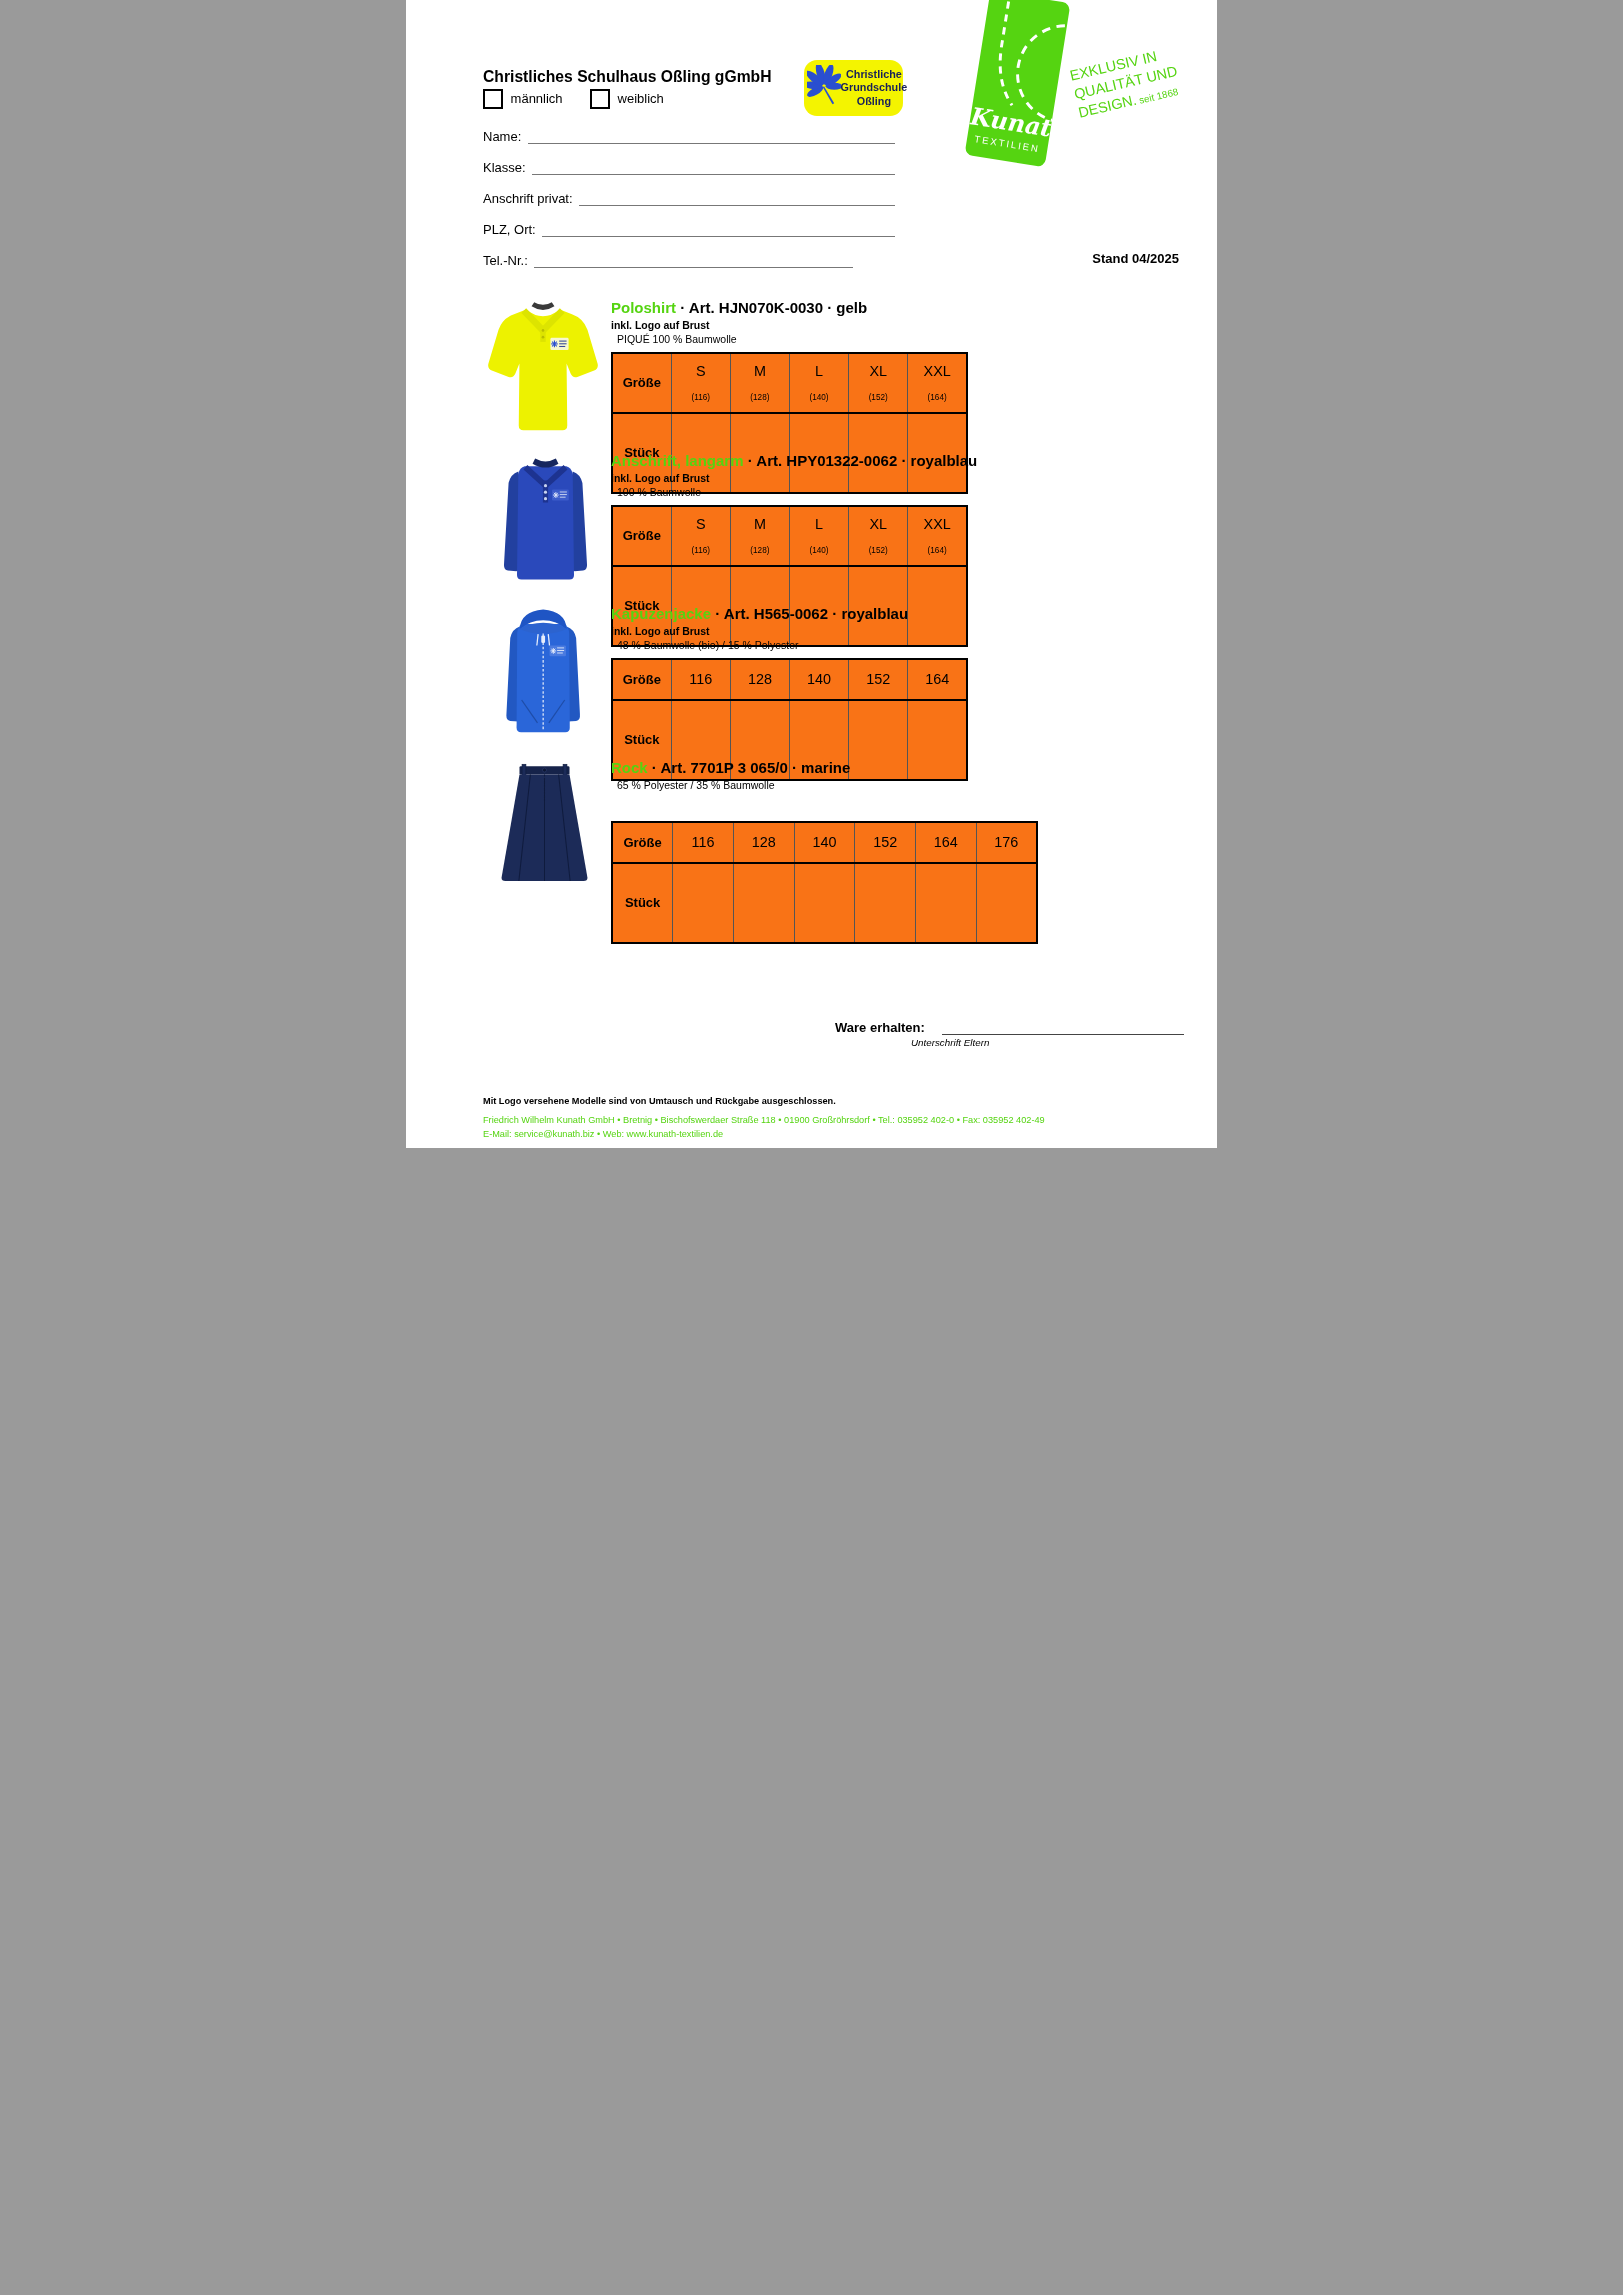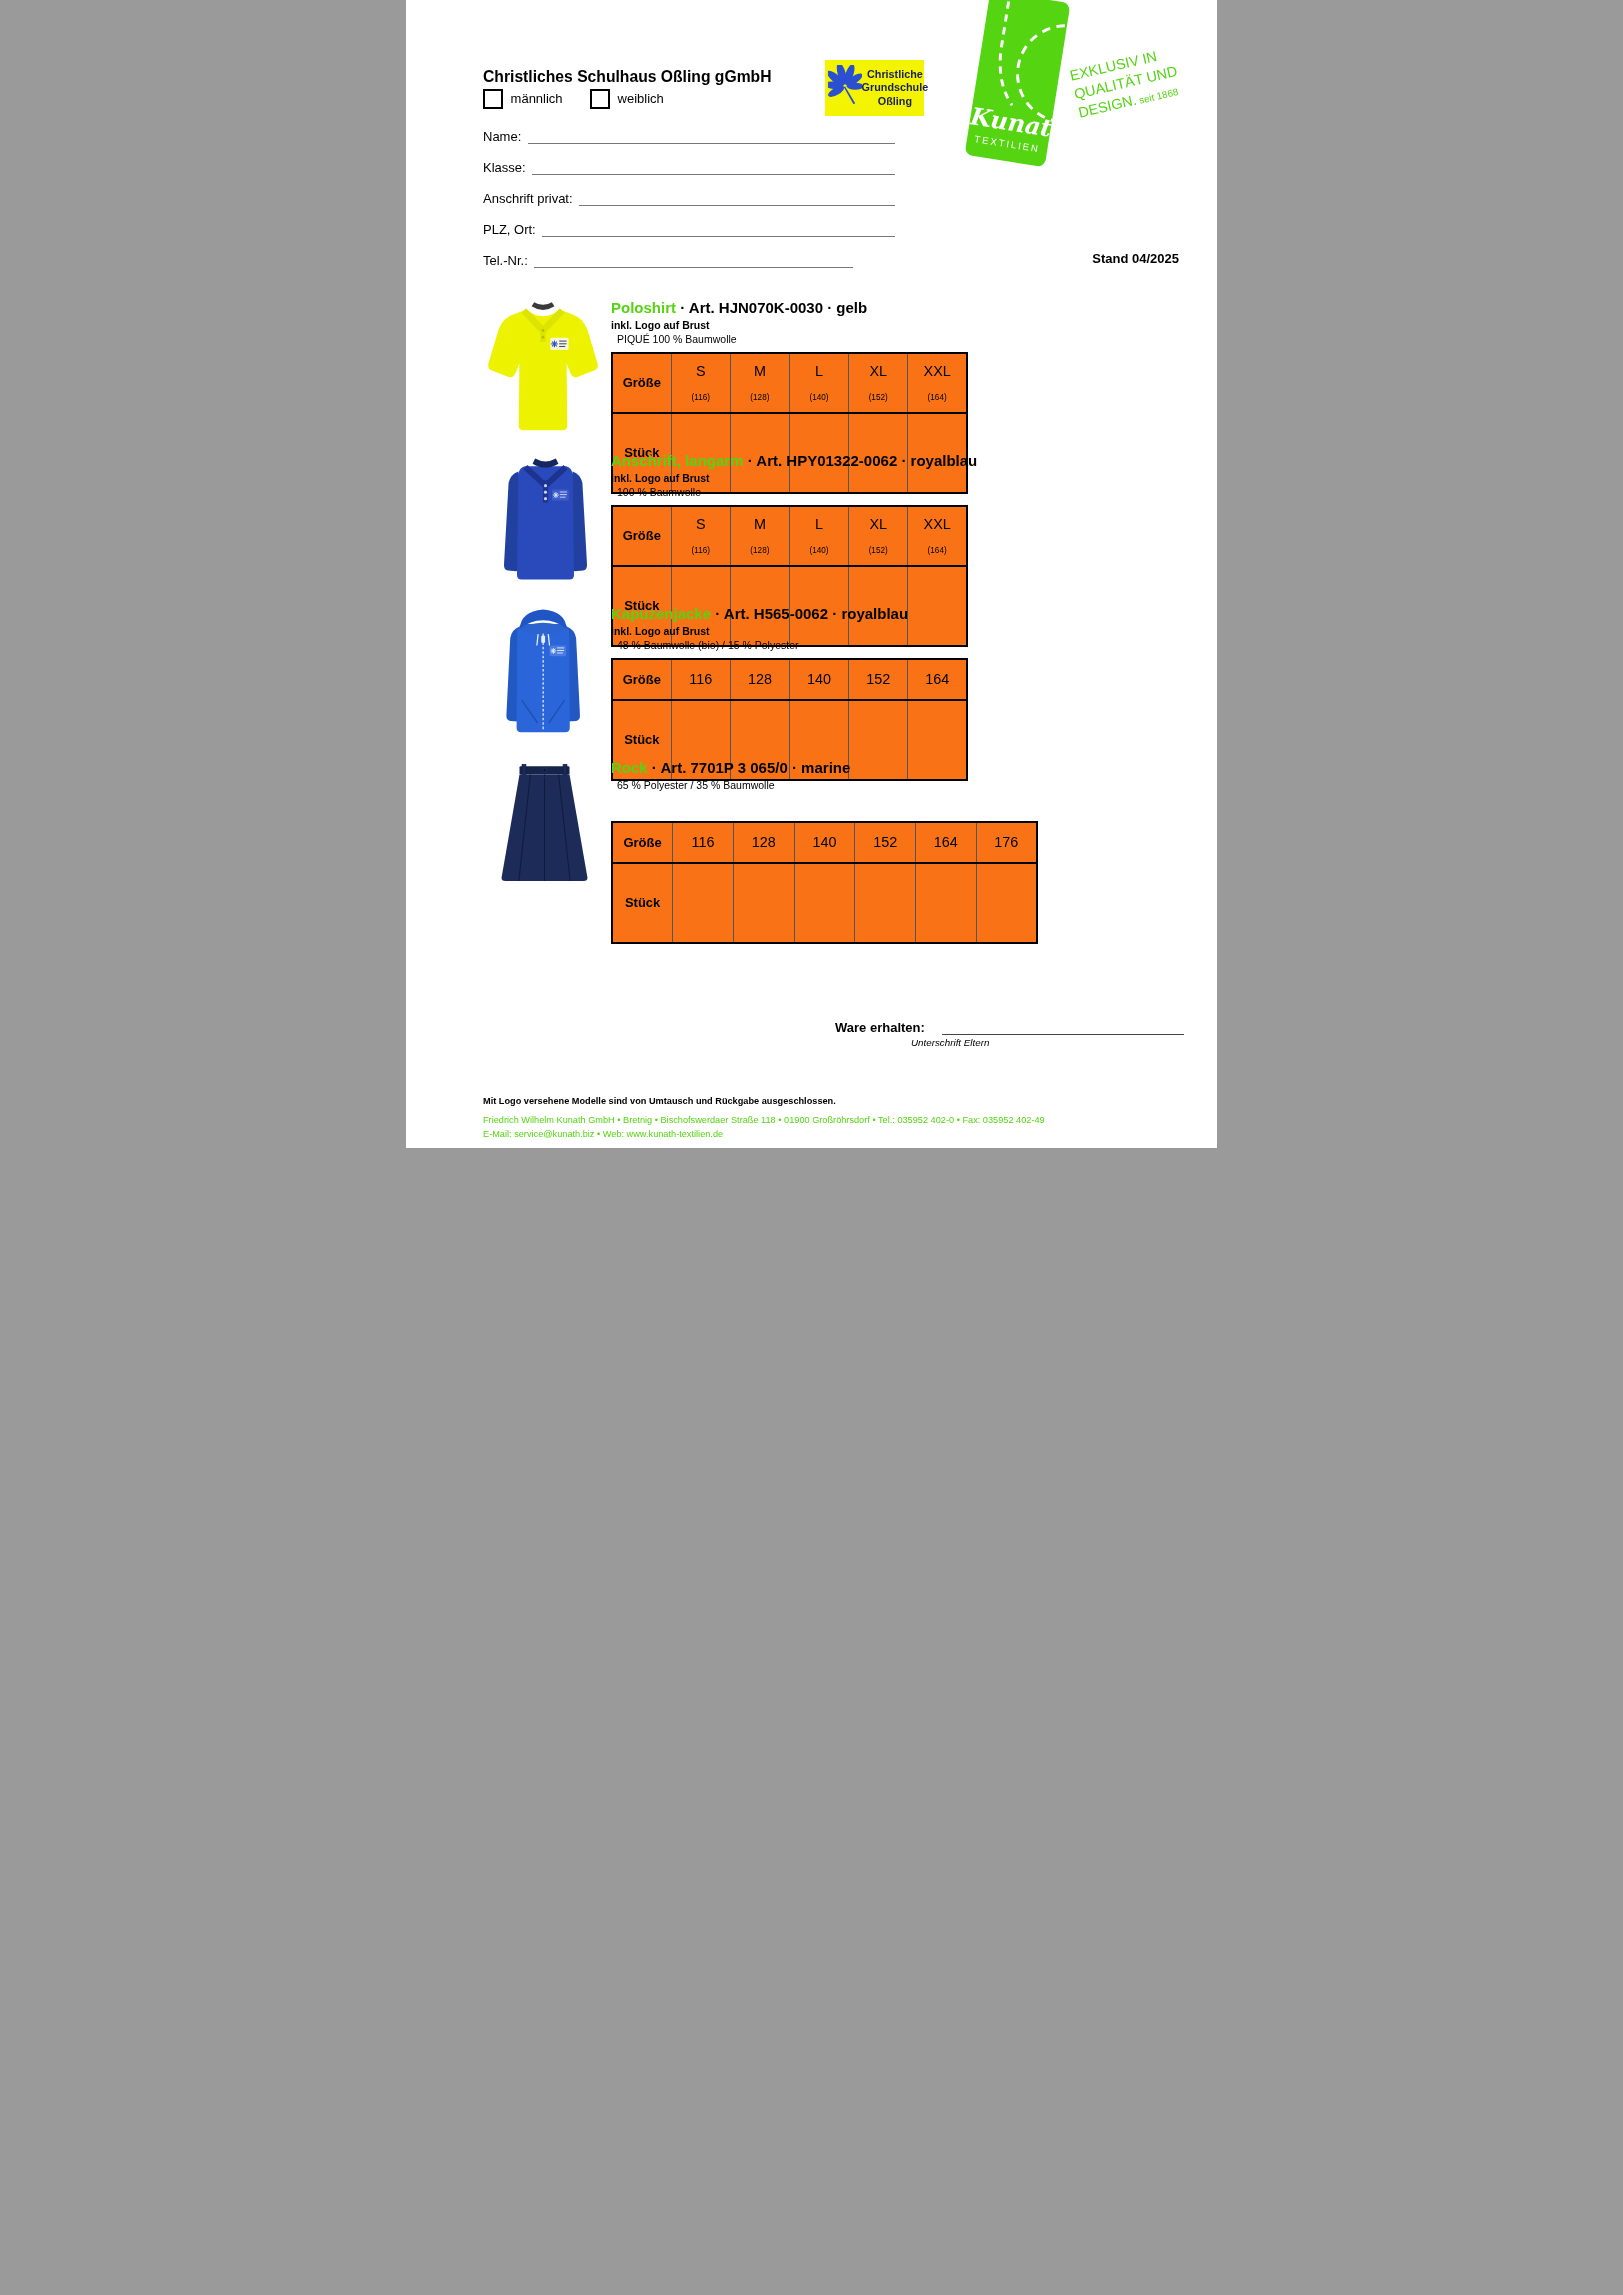--- a/index.html
+++ b/index.html
@@ -20,22 +20,22 @@
   .title{position:absolute; left:77px; top:29px; font-size:31px; font-weight:bold; letter-spacing:-0.7px; white-space:nowrap;}
   .title .t-green{color:var(--green);}
   .title .t-blue{color:var(--blue);}
   .subtitle{position:absolute; left:77px; top:68px; font-size:15.7px; font-weight:bold;}
   .gender-opt{position:absolute; top:79px; display:flex; align-items:center; gap:7.9px;}
   .gender-opt.male{left:77px; top:89px;}
   .gender-opt.female{left:184px; top:89px;}
   .checkbox{width:15.7px;height:15.7px;border:2.3px solid #000;background:#fff;}
   .gender-label{font-size:13px;}
   
-  .school-logo{position:absolute; left:419px; top:60px; width:99px; height:56px; background:var(--yellow);
-    display:flex; align-items:center; padding:1.3px 2.6px; box-sizing:border-box;}
+  .school-logo{position:absolute; left:398px; top:60px; width:99px; height:56px; background:var(--yellow);
+    display:flex; align-items:center; padding:1.3px 2.6px; box-sizing:border-box;border-radius:13px;}
   .school-logo .leaf{flex:0 0 34px; height:47px;}
   .school-logo .lg-text{flex:1; text-align:center; color:var(--navy); font-weight:bold; font-size:10.8px; line-height:1.22;}
   
   .ribbon{position:absolute; left:584px; top:-2.6px; width:81px; height:166px; background:var(--green);
     border-radius:7.9px; transform:rotate(9deg); transform-origin:50% 0; overflow:hidden;}
   .ribbon svg{position:absolute; left:0; top:0;}
   .brand{position:absolute; left:0; right:0; top:115px; text-align:center; color:#fff;
     font-family:"DejaVu Serif", serif; font-style:italic; font-weight:bold; font-size:24px; line-height:1;}
   .brand-sub{position:absolute; left:0; right:0; top:143px; text-align:center; color:#fff;
     font-size:9.5px; letter-spacing:2px; font-weight:normal;}

